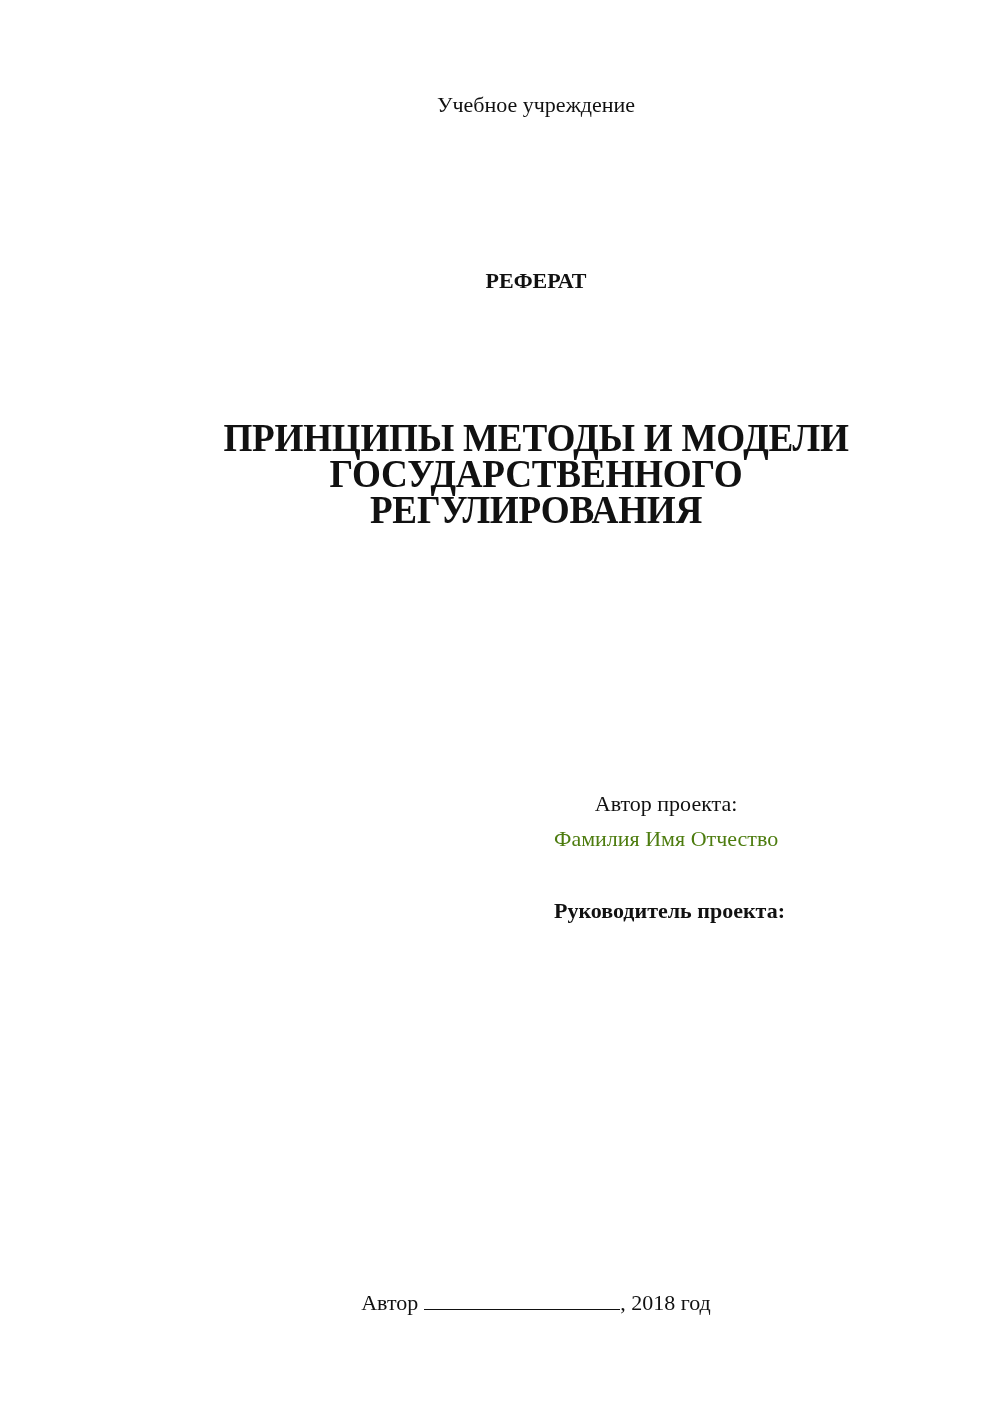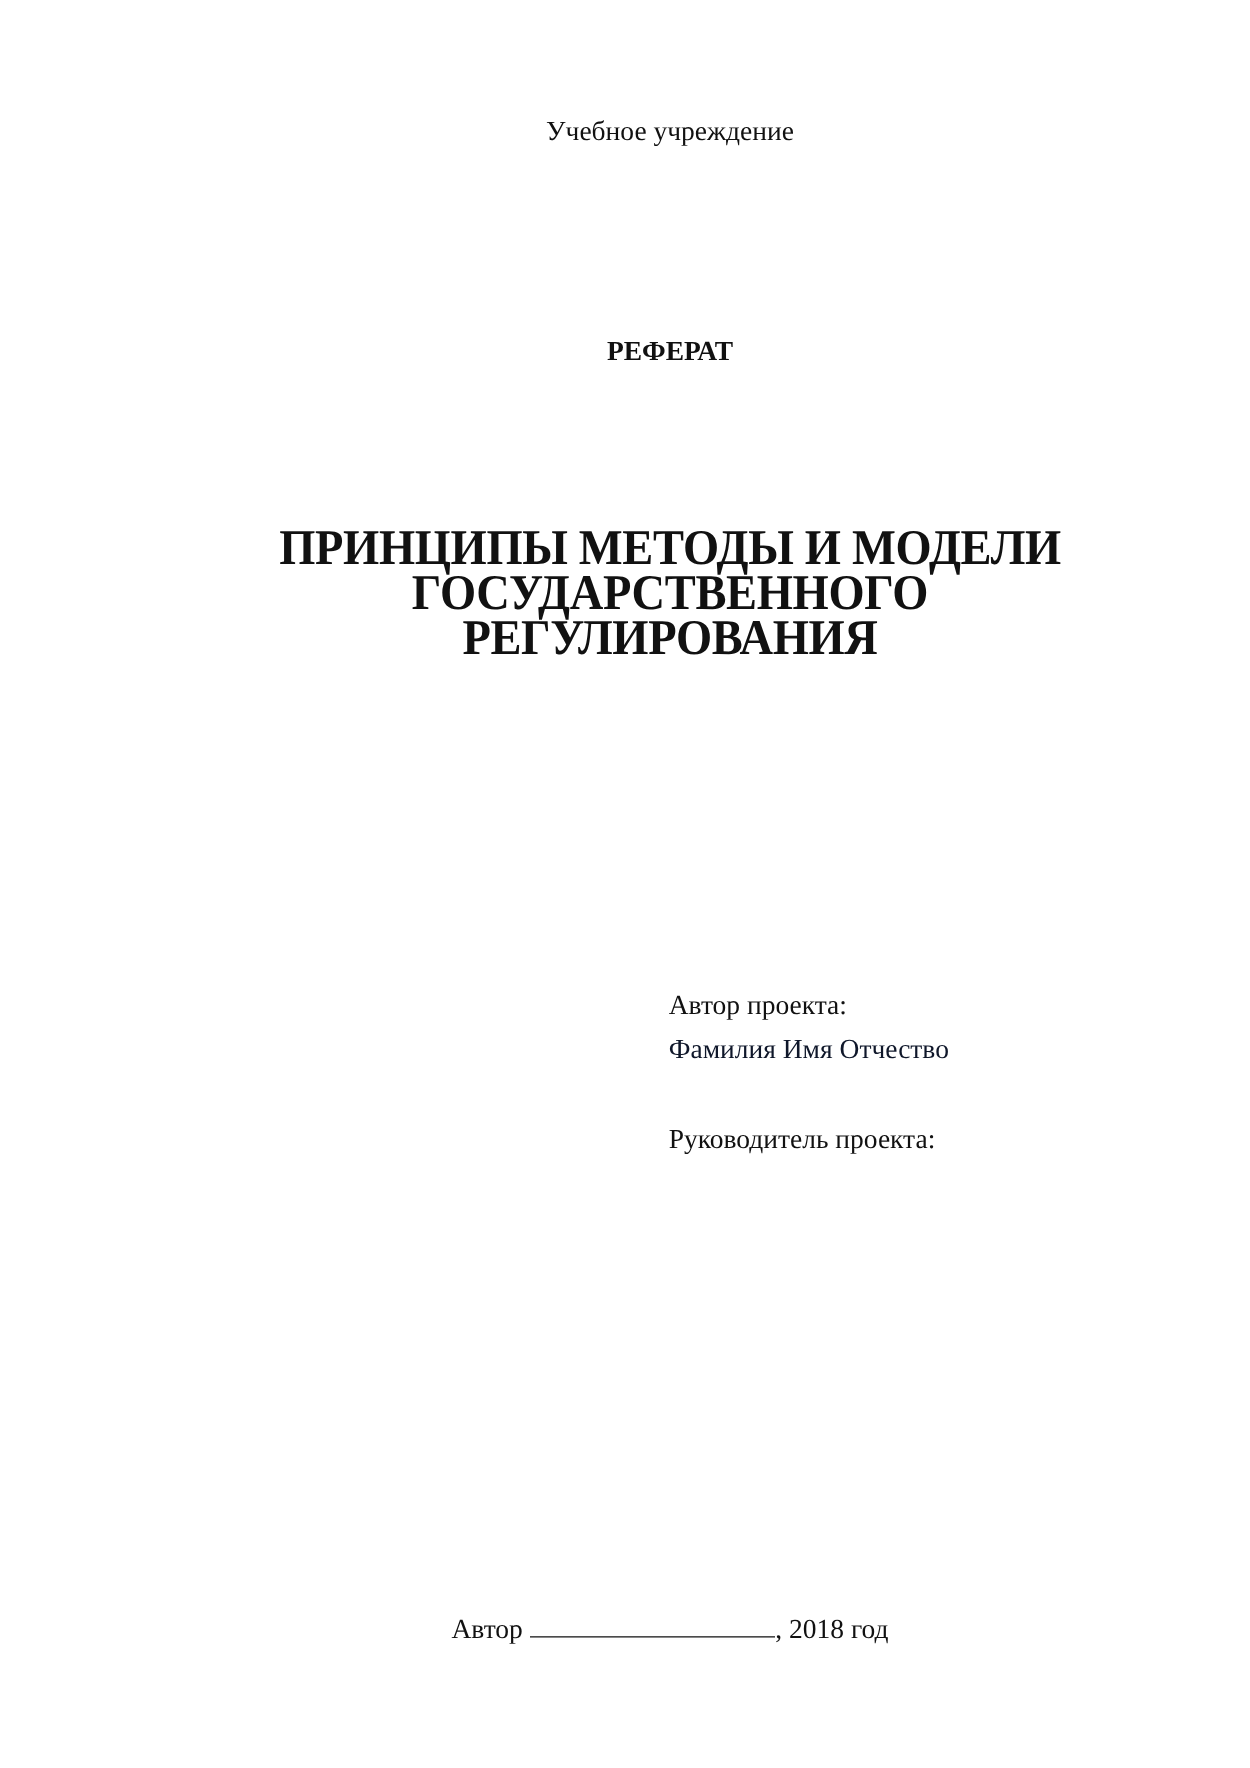--- a/index.html
+++ b/index.html
@@ -4,23 +4,23 @@
 <style>
   html, body { margin: 0; padding: 0; background: #ffffff; }
   body {
     width: 1000px; height: 1414px; position: relative; overflow: hidden;
     font-family: "Liberation Serif", "DejaVu Serif", serif; color: #111;
   }
   .abs { position: absolute; }
   .institution { top: 92px; left: 0; width: 1072px; text-align: center; font-size: 22px; }
   .doctype { top: 268px; left: 0; width: 1072px; text-align: center; font-size: 22px; font-weight: bold; }
   .title { top: 420px; left: 0; width: 1072px; text-align: center; font-size: 40px; font-weight: bold; line-height: 36px; letter-spacing: -0.3px; transform: scaleX(0.93); transform-origin: 536px 0; }
-  .info { left: 535px; font-size: 22px; line-height: 35px; }
+  .info { left: 554px; font-size: 22px; line-height: 35px; text-align: center; }
   .label { color: #111; }
-  .placeholder { color: #0f172a; }
+  .placeholder { color: #4d7c0f; }
   .footer { top: 1290px; left: 0; width: 1072px; text-align: center; font-size: 22px; }
   .underline { display: inline-block; width: 196px; border-bottom: 1.5px solid #111; height: 18px; vertical-align: baseline; margin-left: 6px; }
 </style>
 </head>
 <body>
 
 <div class="abs institution">Учебное учреждение</div>
 
 <div class="abs doctype">РЕФЕРАТ</div>
 
@@ -28,19 +28,19 @@
   <div>ПРИНЦИПЫ МЕТОДЫ И МОДЕЛИ</div>
   <div>ГОСУДАРСТВЕННОГО</div>
   <div>РЕГУЛИРОВАНИЯ</div>
 </div>
 
 <div class="abs info" style="top:786px;">
   <div class="label">Автор проекта:</div>
   <div class="placeholder">Фамилия Имя Отчество</div>
 </div>
 
-<div class="abs info" style="top:893px;">
+<div class="abs info" style="top:893px;font-weight:bold;">
   <div class="label">Руководитель проекта:</div>
 </div>
 
 <div class="abs footer">
   <span>Автор</span><span class="underline"></span><span>, 2018 год</span>
 </div>
 
 </body></html>

